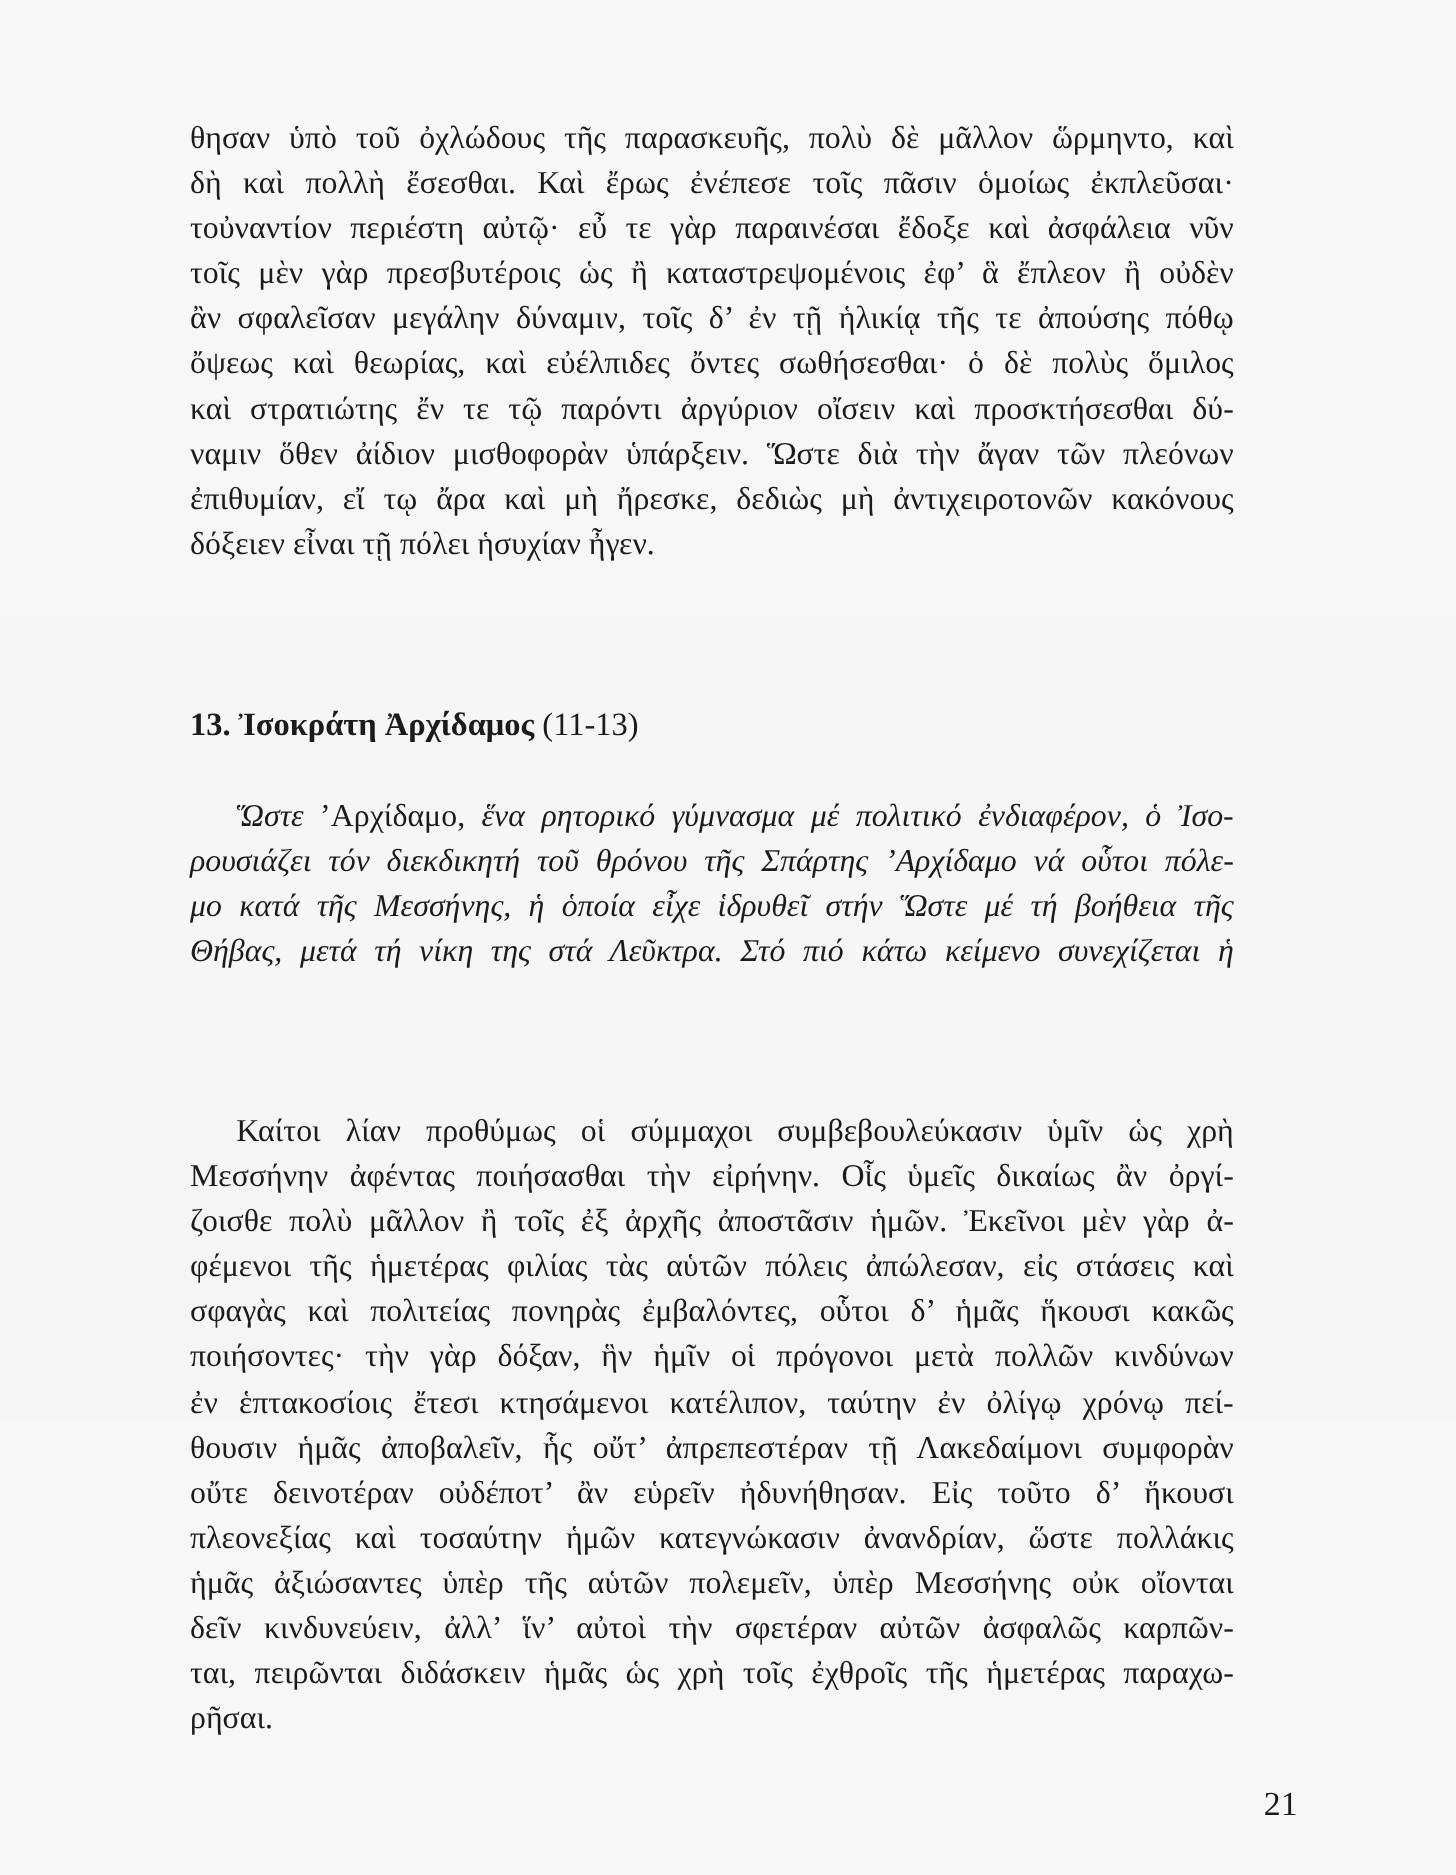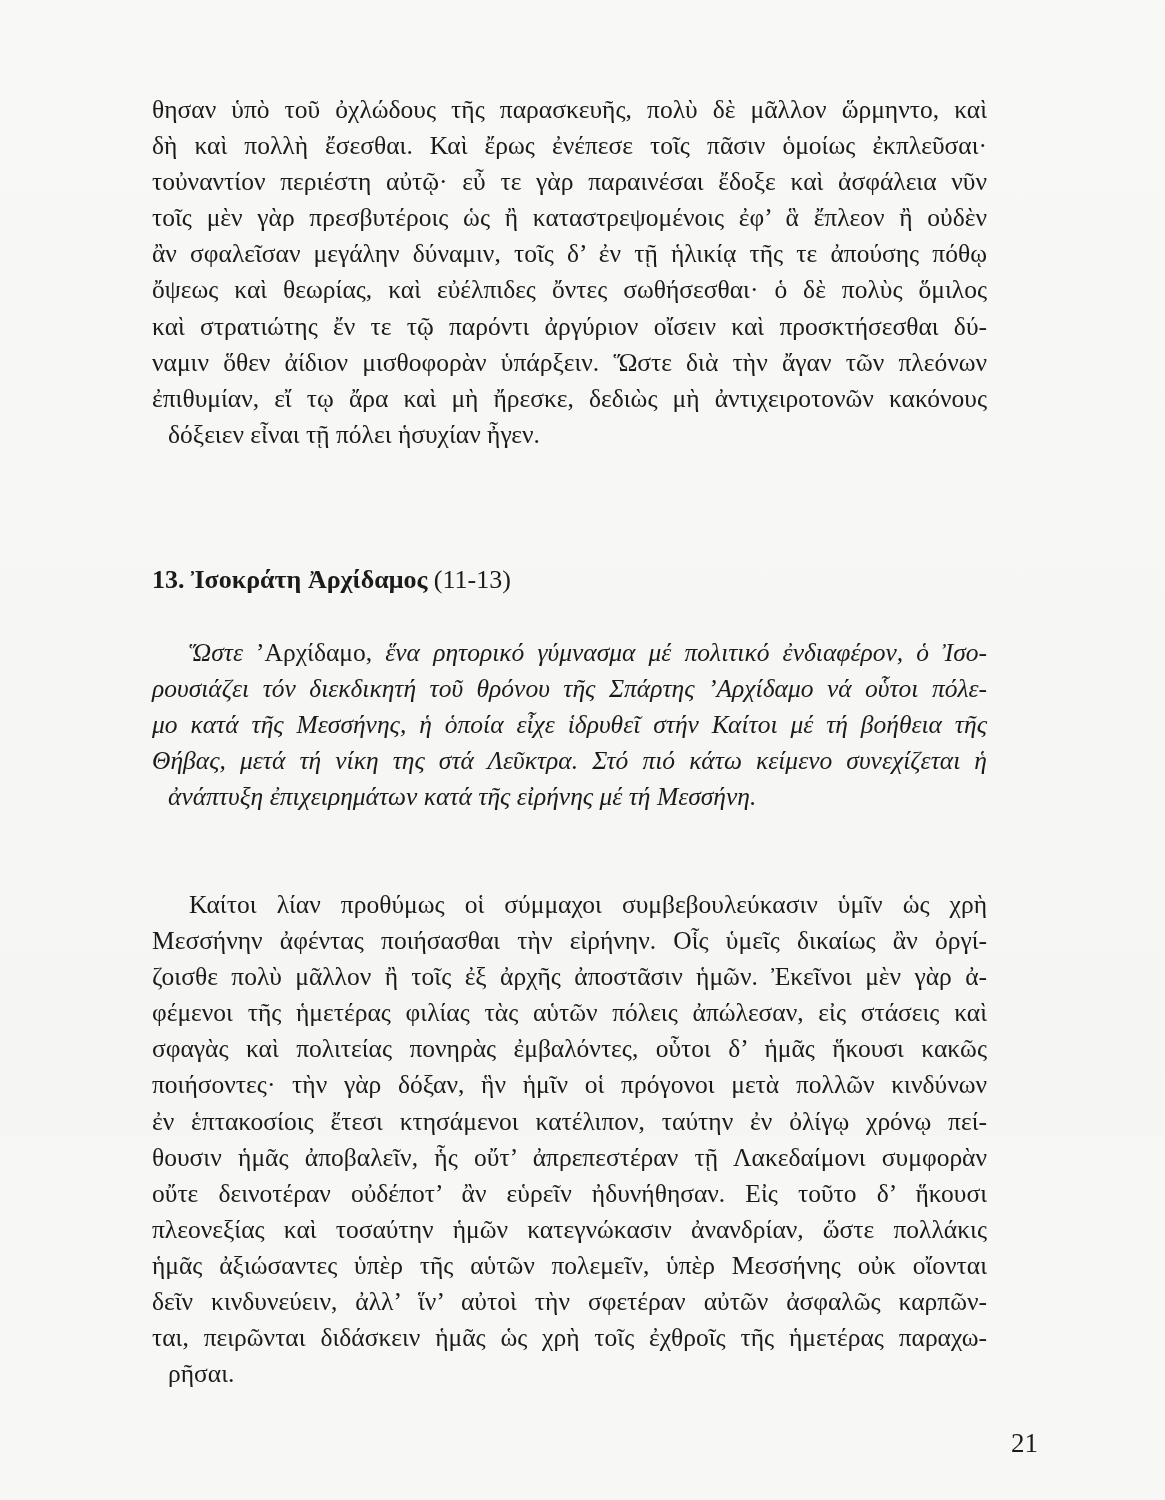--- a/index.html
+++ b/index.html
@@ -16,21 +16,21 @@
     background: linear-gradient(#f8f8f6, #f5f5f3);
   }
   .text-block {
     position: absolute;
     left: 152px;
     width: 835px;
     font-size: 25.5px;
     line-height: 36.1px;
   }
   .line { display: block; white-space: nowrap; text-align: justify; text-align-last: justify; }
-  .line.last { text-align-last: left; margin-left: 16px; }
+  .line.last { text-align-last: left; }
   .block-1 { top: 92px; }
   .heading {
     position: absolute; left: 152px; top: 562px;
     font-size: 26px; line-height: 36px;
     white-space: nowrap;
   }
   .heading .num, .heading .author { font-weight: bold; }
   .heading .work { font-weight: bold; }
   .block-2 { top: 635px; font-style: italic; }
   .block-2 .roman { font-style: normal; }
@@ -62,23 +62,22 @@
   <div class="heading">
     <span class="num">13.</span>
     <span class="author">Ἰσοκράτη</span>
     <span class="work">Ἀρχίδαμος</span>
     <span class="range">(11-13)</span>
   </div>
 
   <div class="text-block block-2">
     <span class="line indent"><span>Ὥστε </span><span class="roman">’Αρχίδαμο,</span><span> ἕνα ρητορικό γύμνασμα μέ πολιτικό ἐνδιαφέρον, ὁ Ἰσο-</span></span>
     <span class="line">ρουσιάζει τόν διεκδικητή τοῦ θρόνου τῆς Σπάρτης ’Αρχίδαμο νά οὗτοι πόλε-</span>
-    <span class="line">μο κατά τῆς Μεσσήνης, ἡ ὁποία εἶχε ἱδρυθεῖ στήν Καίτοι μέ τή βοήθεια τῆς</span>
+    <span class="line">μο κατά τῆς Μεσσήνης, ἡ ὁποία εἶχε ἱδρυθεῖ στήν Ὥστε μέ τή βοήθεια τῆς</span>
     <span class="line">Θήβας, μετά τή νίκη της στά Λεῦκτρα. Στό πιό κάτω κείμενο συνεχίζεται ἡ</span>
-    <span class="line last">ἀνάπτυξη ἐπιχειρημάτων κατά τῆς εἰρήνης μέ τή Μεσσήνη.</span>
   </div>
 
   <div class="text-block block-3">
     <span class="line indent">Καίτοι λίαν προθύμως οἱ σύμμαχοι συμβεβουλεύκασιν ὑμῖν ὡς χρὴ</span>
     <span class="line">Μεσσήνην ἀφέντας ποιήσασθαι τὴν εἰρήνην. Οἷς ὑμεῖς δικαίως ἂν ὀργί-</span>
     <span class="line">ζοισθε πολὺ μᾶλλον ἢ τοῖς ἐξ ἀρχῆς ἀποστᾶσιν ἡμῶν. Ἐκεῖνοι μὲν γὰρ ἀ-</span>
     <span class="line">φέμενοι τῆς ἡμετέρας φιλίας τὰς αὑτῶν πόλεις ἀπώλεσαν, εἰς στάσεις καὶ</span>
     <span class="line">σφαγὰς καὶ πολιτείας πονηρὰς ἐμβαλόντες, οὗτοι δ’ ἡμᾶς ἥκουσι κακῶς</span>
     <span class="line">ποιήσοντες· τὴν γὰρ δόξαν, ἣν ἡμῖν οἱ πρόγονοι μετὰ πολλῶν κινδύνων</span>
     <span class="line">ἐν ἑπτακοσίοις ἔτεσι κτησάμενοι κατέλιπον, ταύτην ἐν ὀλίγῳ χρόνῳ πεί-</span>

